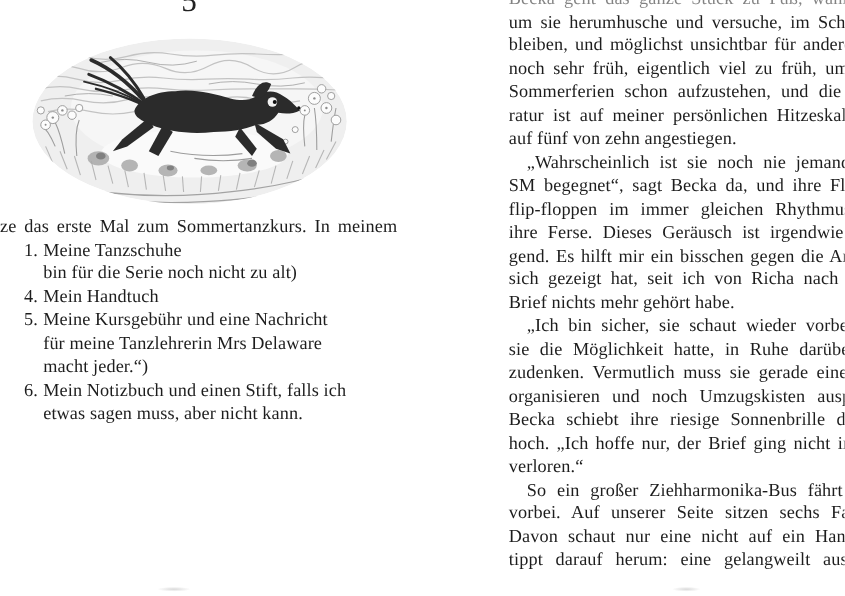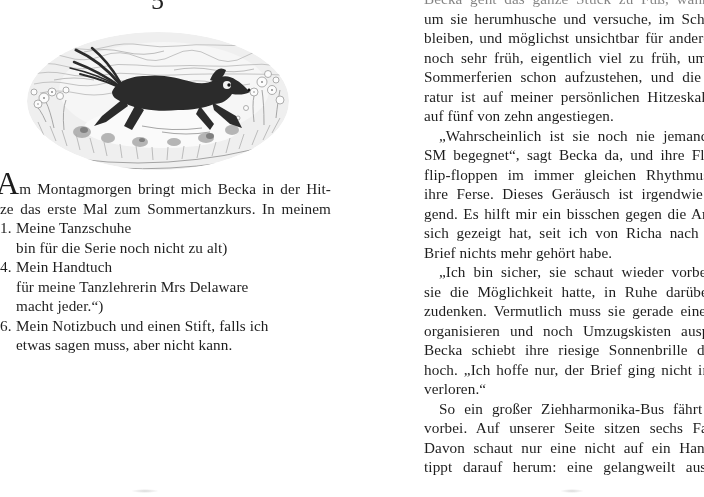--- a/index.html
+++ b/index.html
@@ -26,21 +26,21 @@
   }
   .j{text-align:justify;text-align-last:justify;}
   .ind{text-indent:15px;}
   .cut{opacity:.55;}
 
   .dropcap{
     font-size:32px;line-height:4px;display:inline-block;margin-left:-4px;
     vertical-align:baseline;
   }
 
-  .list-line{font-size:15.2px;line-height:19.5px;white-space:nowrap;letter-spacing:0.1px;}
+  .list-line{padding-left:20px;font-size:15.2px;line-height:19.5px;white-space:nowrap;letter-spacing:0.1px;}
   .list-num{display:inline-block;width:16px;}
 
   .smudge{position:absolute;height:4px;border-radius:50%;
     background:radial-gradient(ellipse at center, rgba(170,170,170,.45), rgba(170,170,170,0) 70%);}
   .smudge-left{left:131px;top:489px;width:28px;}
   .smudge-right{left:560px;top:489px;width:24px;}
 </style>
 </head>
 <body>
 
@@ -174,26 +174,26 @@
             <path d="M186,50 C190,40 196,36 202,40 C200,46 196,50 192,52 Z"></path>
           </g>
           <circle cx="203" cy="55" r="4" fill="#f2f2f2"></circle>
           <circle cx="205" cy="55" r="1.7" fill="#111111"></circle>
           <circle cx="225" cy="60" r="1.4" fill="#111111"></circle>
         </g>
       </g>
     </svg>
 
     <div class="text-block tb-left">
-      <div class="line j"><span class="dropcap">A</span><span>m Montagmorgen bringt mich Becka in der Hit-</span></div>
       <div class="line j">ze das erste Mal zum Sommertanzkurs. In meinem</div>
 
       <div class="list-line"><span class="list-num">1.</span><span>Meine Tanzschuhe</span></div>
       <div class="list-line"><span class="list-num"></span><span>bin für die Serie noch nicht zu alt)</span></div>
       <div class="list-line"><span class="list-num">4.</span><span>Mein Handtuch</span></div>
+      <div class="list-line"><span class="list-num">5.</span><span>Meine Kursgebühr und eine Nachricht</span></div>
       <div class="list-line"><span class="list-num"></span><span>für meine Tanzlehrerin Mrs Delaware</span></div>
       <div class="list-line"><span class="list-num"></span><span>macht jeder.“)</span></div>
       <div class="list-line"><span class="list-num">6.</span><span>Mein Notizbuch und einen Stift, falls ich</span></div>
       <div class="list-line"><span class="list-num"></span><span>etwas sagen muss, aber nicht kann.</span></div>
     </div>
   </div>
 
   <div class="page page-right">
     <div class="text-block tb-right">
       <div class="line j cut">Becka geht das ganze Stück zu Fuß, während ich</div>

